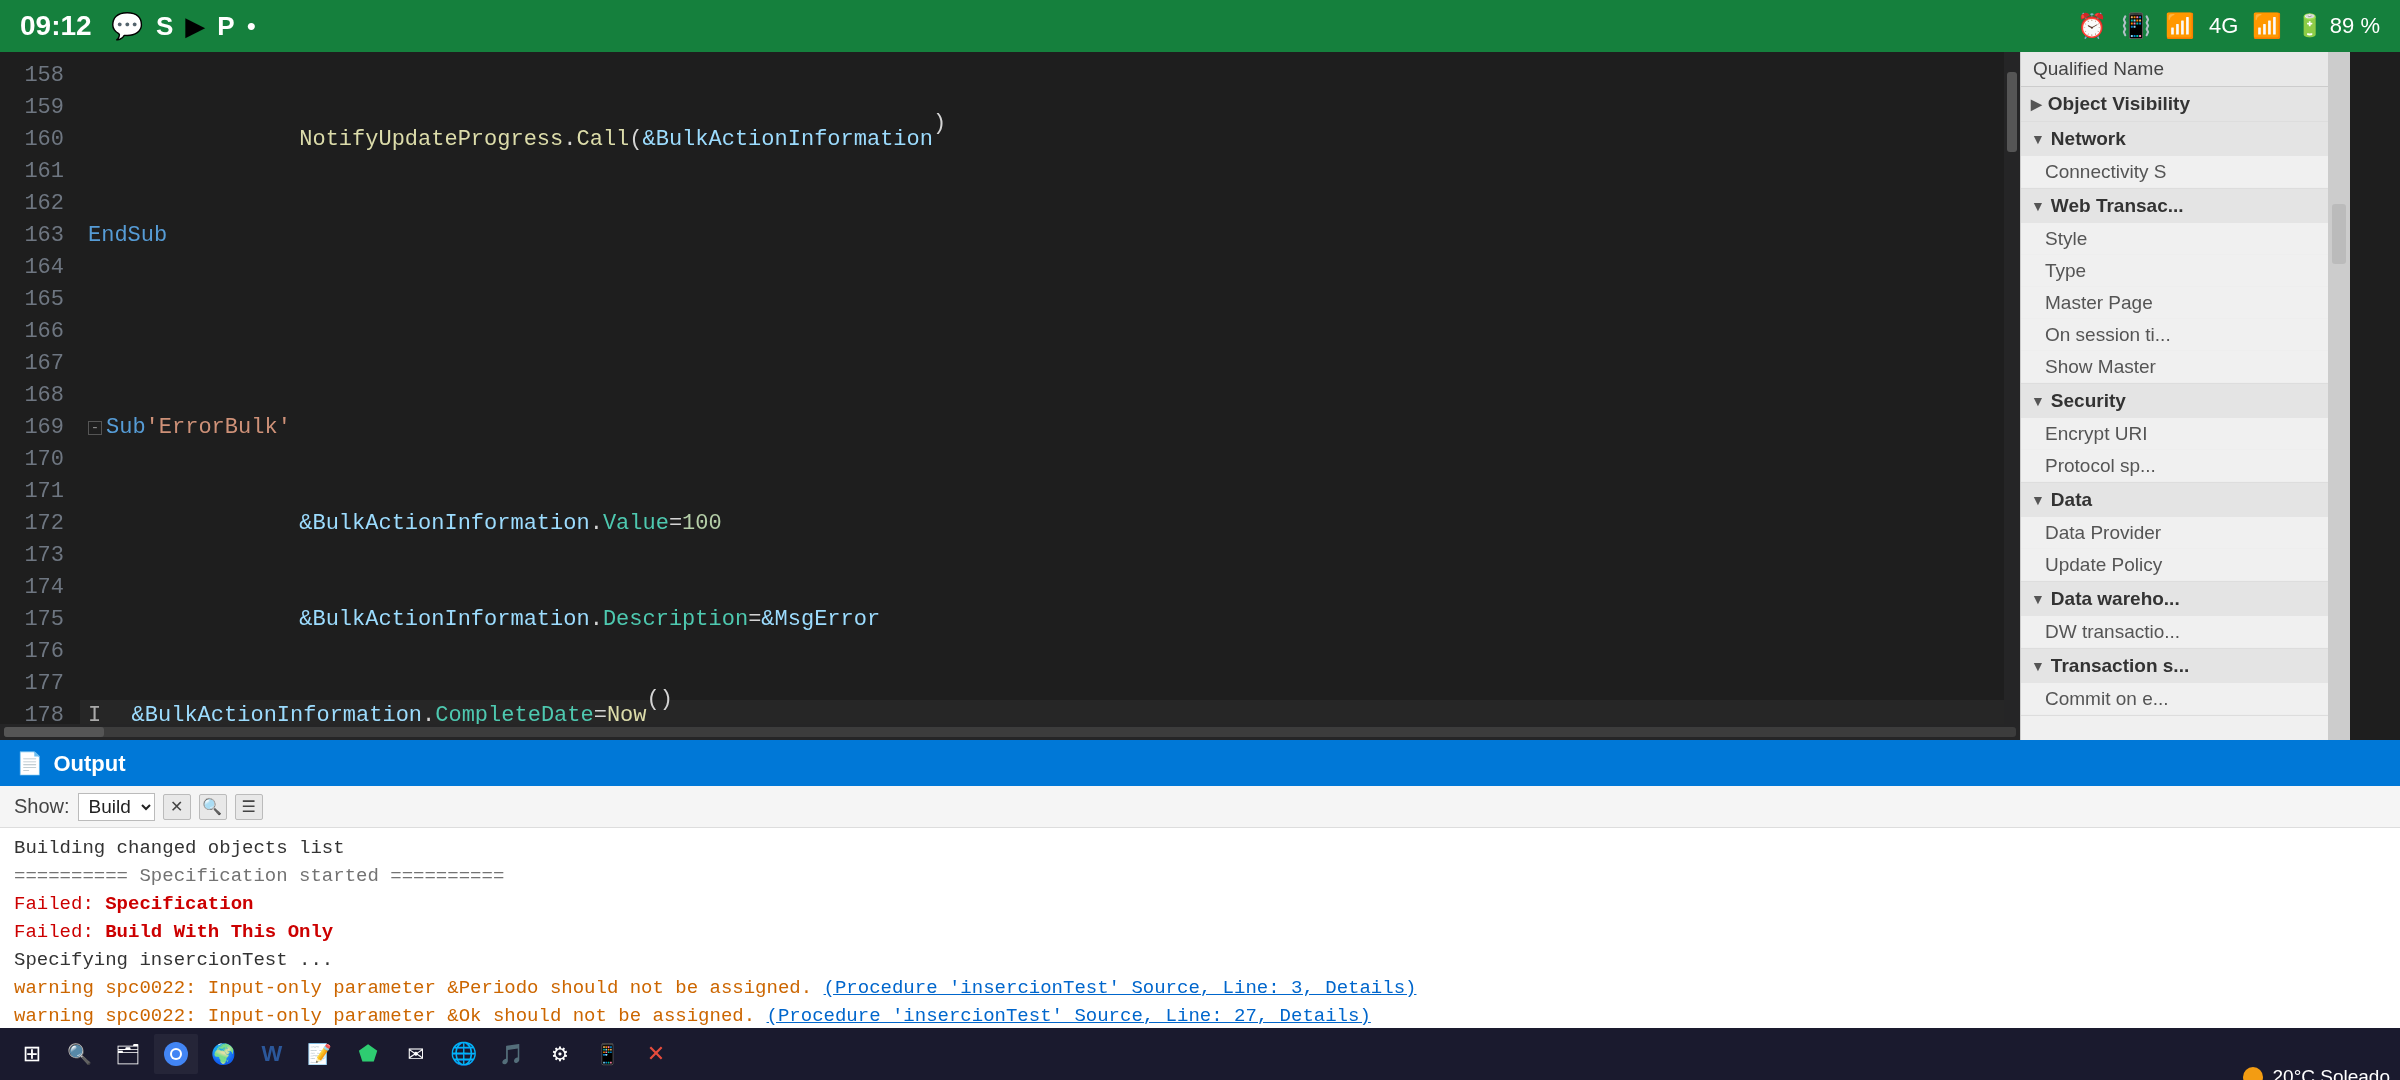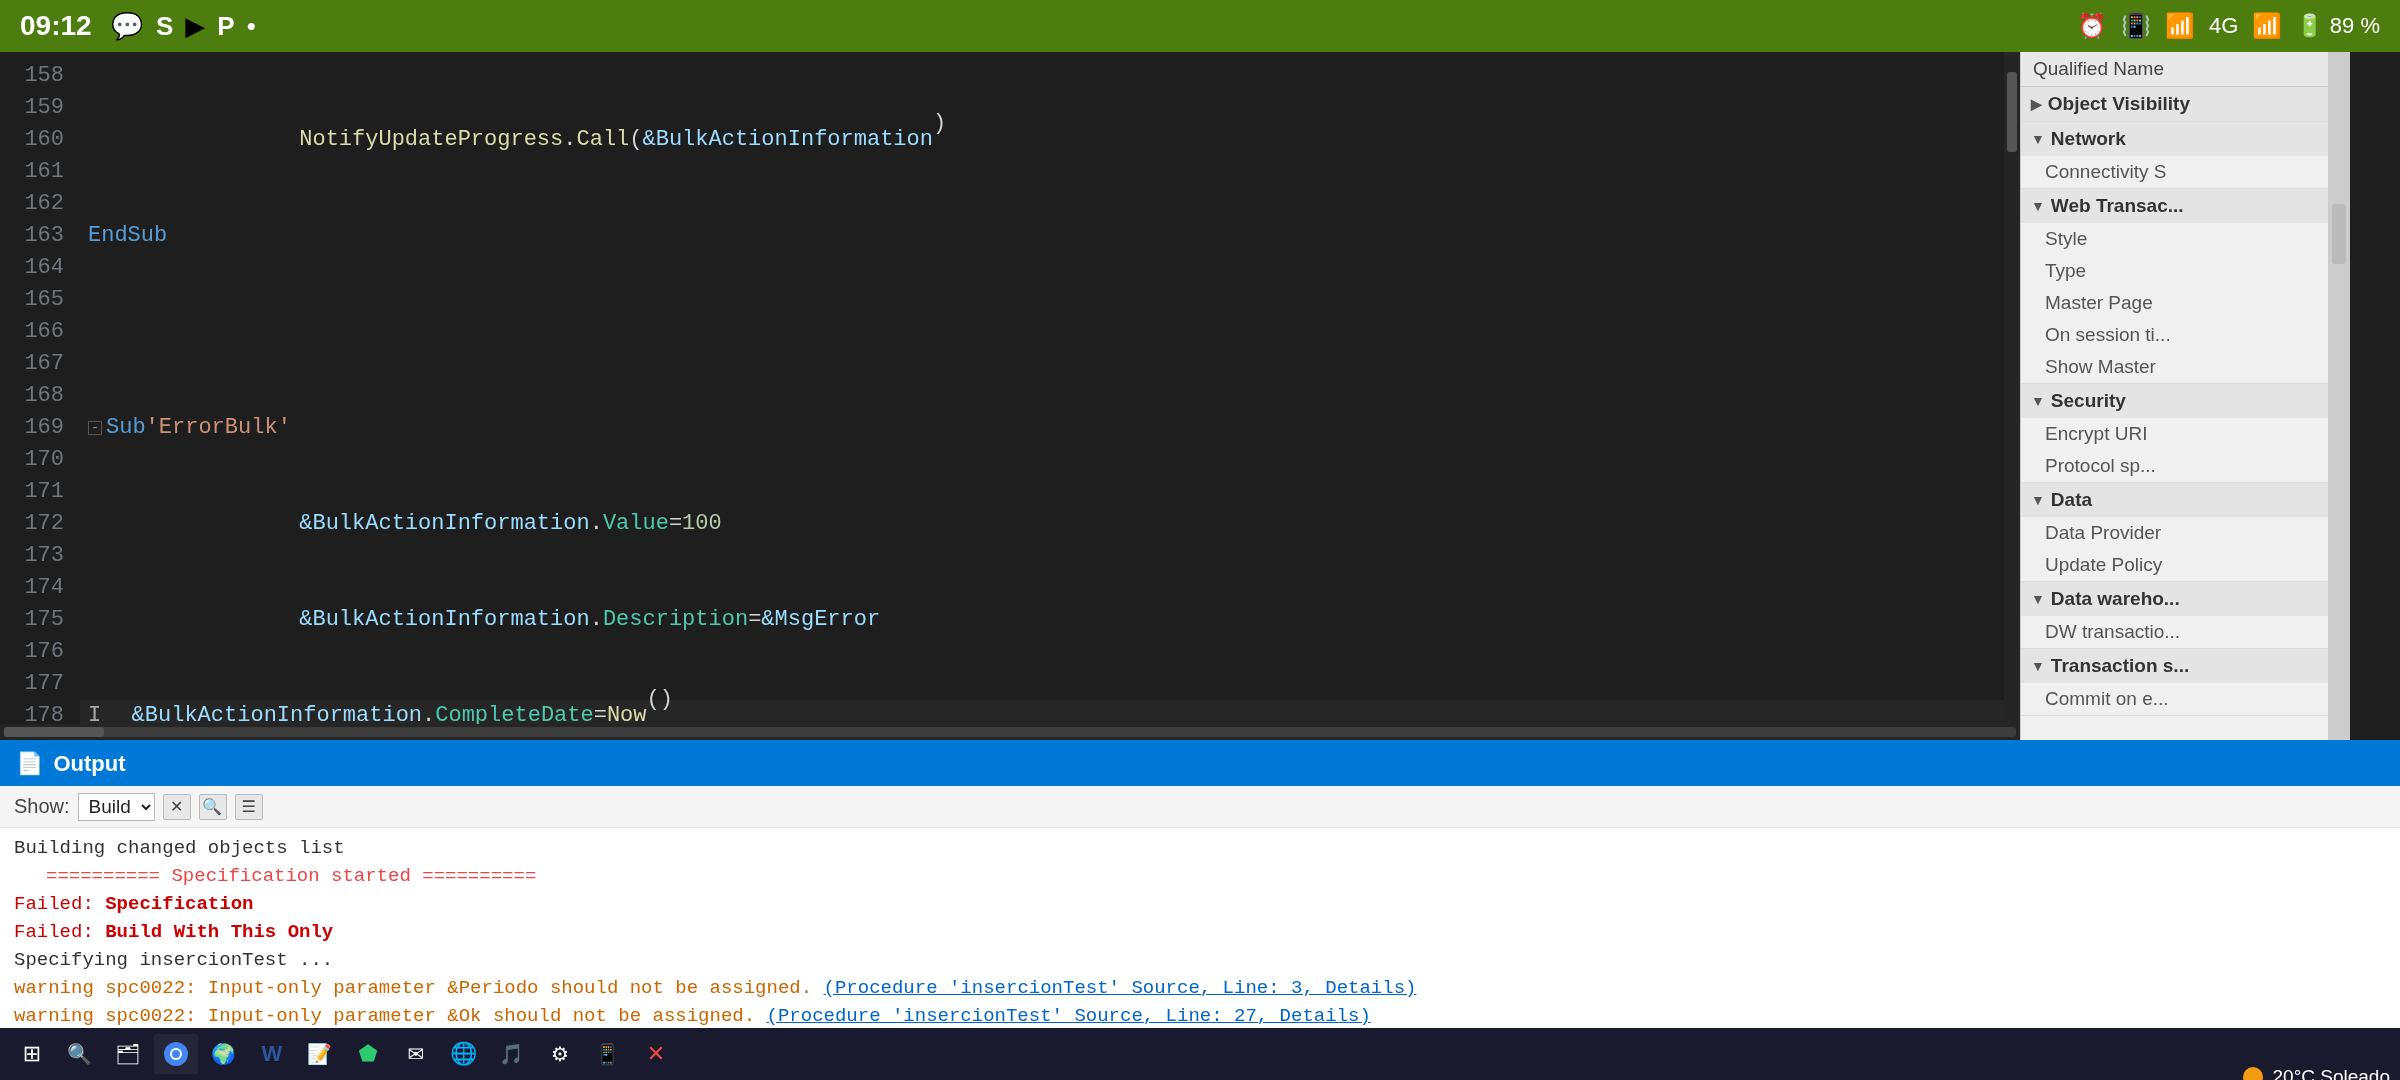--- a/index.html
+++ b/index.html
@@ -10,21 +10,21 @@
       background: #1e1e1e;
       overflow: hidden;
       position: relative;
     }
 
     
     .status-bar {
       position: absolute;
       top: 0; left: 0; right: 0;
       height: 52px;
-      background: #4d7c0f;
+      background: #15803d;
       display: flex;
       align-items: center;
       padding: 0 20px;
       z-index: 100;
     }
     .status-bar-time {
       color: white;
       font-size: 28px;
       font-weight: bold;
       margin-right: 20px;
@@ -305,21 +305,21 @@
       font-size: 19px;
       line-height: 28px;
       color: #333;
     }
 
     .out-line { display: block; }
     .out-normal { color: #333; }
     .out-error { color: #cc0000; }
     .out-warning { color: #cc6600; margin-top: 40px; }
     .out-link { color: #0066cc; text-decoration: underline; cursor: pointer; }
-    .out-separator { color: #ef4444; margin-left: 32px; }
+    .out-separator { color: #737373; }
 
     
     .taskbar {
       position: absolute;
       bottom: 0;
       left: 0;
       right: 0;
       height: 52px;
       background: #1a1a2e;
       display: flex;

